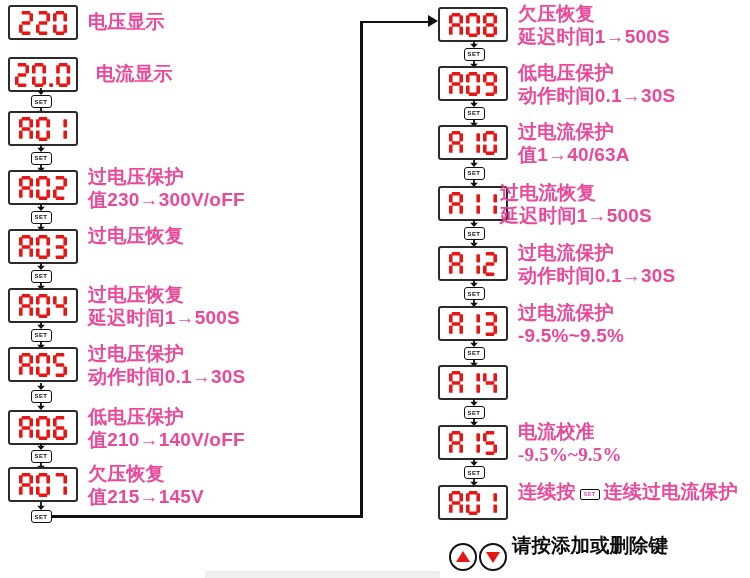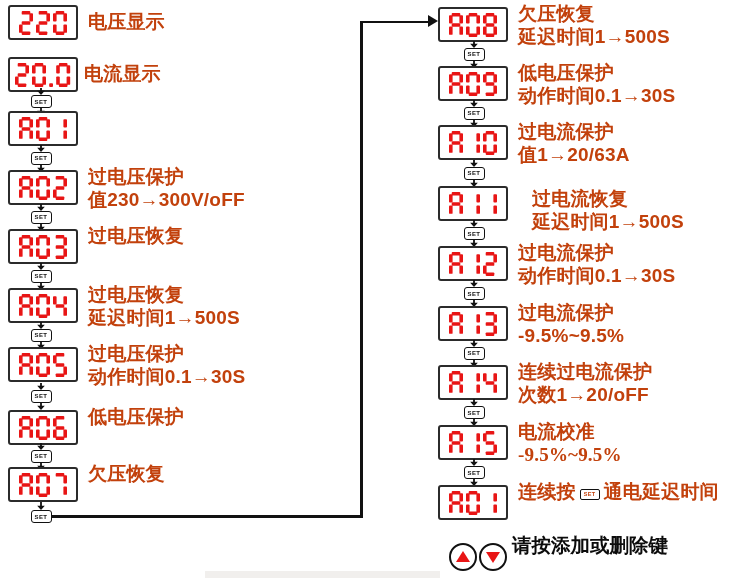--- a/index.html
+++ b/index.html
@@ -3,21 +3,21 @@
 <meta charset="utf-8">
 <style>
   html,body{margin:0;padding:0;background:#ffffff;}
   body{width:750px;height:578px;font-family:"Liberation Sans","DejaVu Sans",sans-serif;}
   #stage{position:relative;width:750px;height:578px;background:#ffffff;overflow:hidden;}
 
   .disp{position:absolute;width:70px;height:35px;background:#fff;border:2px solid #2b2b2b;
         border-radius:3px;box-sizing:border-box;display:flex;align-items:center;justify-content:center;}
   .disp svg{display:block;}
 
-  .label{position:absolute;color:#c2410c;font-weight:bold;font-size:19px;line-height:22.5px;
+  .label{position:absolute;color:#ec4899;font-weight:bold;font-size:19px;line-height:22.5px;
          letter-spacing:0.2px;white-space:nowrap;}
 
   .conn{position:absolute;width:22px;display:flex;flex-direction:column;align-items:center;
         justify-content:center;}
   .setkey{width:21px;height:13px;background:#fff;border:1.6px solid #111;border-radius:3px;
           display:flex;align-items:center;justify-content:center;font-size:6px;font-weight:bold;
           letter-spacing:0.4px;color:#111;box-sizing:border-box;flex:0 0 auto;}
   .conn svg{display:block;flex:0 0 auto;}
 
   .route{position:absolute;background:#111;}
@@ -103,21 +103,21 @@
         <rect x="17" y="2.2" width="3.6" height="8.2" rx="0.9" fill="#e81515"></rect>
         <rect x="34.2" y="20.2" width="3.8" height="3.8" rx="0.9" fill="#e81515"></rect>
         <rect x="43.900000000000006" y="0" width="8.6" height="3.6" rx="0.9" fill="#e81515"></rect>
         <rect x="51.6" y="2.2" width="3.6" height="8.2" rx="0.9" fill="#e81515"></rect>
         <rect x="51.6" y="13.6" width="3.6" height="8.2" rx="0.9" fill="#e81515"></rect>
         <rect x="43.900000000000006" y="20.4" width="8.6" height="3.6" rx="0.9" fill="#e81515"></rect>
         <rect x="41.2" y="13.6" width="3.6" height="8.2" rx="0.9" fill="#e81515"></rect>
         <rect x="41.2" y="2.2" width="3.6" height="8.2" rx="0.9" fill="#e81515"></rect>
       </svg>
     </div>
-    <div class="label" style="left: 84px; top: 63px;">
+    <div class="label" style="left: 96px; top: 63px;">
       <div>电流显示</div>
     </div>
     <div class="conn" style="left: 30px; top: 88px; height: 27px;">
       <svg width="10" height="7" viewBox="0 0 10 7">
         <rect x="4.1" y="0" width="1.8" height="3.2" fill="#111"></rect>
         <polygon points="5,7 1.2,2.8 8.8,2.8" fill="#111"></polygon>
       </svg>
       <div class="setkey">
         <span>SET</span>
       </div>
@@ -324,20 +324,21 @@
         <rect x="36.7" y="0" width="8.6" height="3.6" rx="0.9" fill="#e81515"></rect>
         <rect x="34" y="2.2" width="3.6" height="8.2" rx="0.9" fill="#e81515"></rect>
         <rect x="36.7" y="10.2" width="8.6" height="3.6" rx="0.9" fill="#e81515"></rect>
         <rect x="34" y="13.6" width="3.6" height="8.2" rx="0.9" fill="#e81515"></rect>
         <rect x="36.7" y="20.4" width="8.6" height="3.6" rx="0.9" fill="#e81515"></rect>
         <rect x="44.4" y="13.6" width="3.6" height="8.2" rx="0.9" fill="#e81515"></rect>
       </svg>
     </div>
     <div class="label" style="left: 88px; top: 406px;">
       <div>低电压保护</div>
+      <div>值210→140V/oFF</div>
     </div>
     <div class="conn" style="left: 30px; top: 442.5px; height: 27px;">
       <svg width="10" height="7" viewBox="0 0 10 7">
         <rect x="4.1" y="0" width="1.8" height="3.2" fill="#111"></rect>
         <polygon points="5,7 1.2,2.8 8.8,2.8" fill="#111"></polygon>
       </svg>
       <div class="setkey">
         <span>SET</span>
       </div>
       <svg width="10" height="7" viewBox="0 0 10 7">
@@ -359,20 +360,21 @@
         <rect x="19.7" y="20.4" width="8.6" height="3.6" rx="0.9" fill="#e81515"></rect>
         <rect x="17" y="13.6" width="3.6" height="8.2" rx="0.9" fill="#e81515"></rect>
         <rect x="17" y="2.2" width="3.6" height="8.2" rx="0.9" fill="#e81515"></rect>
         <rect x="36.7" y="0" width="8.6" height="3.6" rx="0.9" fill="#e81515"></rect>
         <rect x="44.4" y="2.2" width="3.6" height="8.2" rx="0.9" fill="#e81515"></rect>
         <rect x="44.4" y="13.6" width="3.6" height="8.2" rx="0.9" fill="#e81515"></rect>
       </svg>
     </div>
     <div class="label" style="left: 88px; top: 463px;">
       <div>欠压恢复</div>
+      <div>值215→145V</div>
     </div>
     <div class="conn" style="left: 30px; top: 502px; height: 21px;">
       <svg width="10" height="8" viewBox="0 0 10 8">
         <rect x="4.1" y="0" width="1.8" height="4.2" fill="#111"></rect>
         <polygon points="5,8 1.2,3.8 8.8,3.8" fill="#111"></polygon>
       </svg>
       <div class="setkey">
         <span>SET</span>
       </div>
     </div>
@@ -468,21 +470,21 @@
         <rect x="36.7" y="0" width="8.6" height="3.6" rx="0.9" fill="#e81515"></rect>
         <rect x="44.4" y="2.2" width="3.6" height="8.2" rx="0.9" fill="#e81515"></rect>
         <rect x="44.4" y="13.6" width="3.6" height="8.2" rx="0.9" fill="#e81515"></rect>
         <rect x="36.7" y="20.4" width="8.6" height="3.6" rx="0.9" fill="#e81515"></rect>
         <rect x="34" y="13.6" width="3.6" height="8.2" rx="0.9" fill="#e81515"></rect>
         <rect x="34" y="2.2" width="3.6" height="8.2" rx="0.9" fill="#e81515"></rect>
       </svg>
     </div>
     <div class="label" style="left: 518px; top: 121px;">
       <div>过电流保护</div>
-      <div>值1→20/63A</div>
+      <div>值1→40/63A</div>
     </div>
     <div class="conn" style="left: 463px; top: 159.5px; height: 27px;">
       <svg width="10" height="7" viewBox="0 0 10 7">
         <rect x="4.1" y="0" width="1.8" height="3.2" fill="#111"></rect>
         <polygon points="5,7 1.2,2.8 8.8,2.8" fill="#111"></polygon>
       </svg>
       <div class="setkey">
         <span>SET</span>
       </div>
       <svg width="10" height="7" viewBox="0 0 10 7">
@@ -497,21 +499,21 @@
         <rect x="10.4" y="13.6" width="3.6" height="8.2" rx="0.9" fill="#e81515"></rect>
         <rect x="0" y="13.6" width="3.6" height="8.2" rx="0.9" fill="#e81515"></rect>
         <rect x="0" y="2.2" width="3.6" height="8.2" rx="0.9" fill="#e81515"></rect>
         <rect x="2.7" y="10.2" width="8.6" height="3.6" rx="0.9" fill="#e81515"></rect>
         <rect x="27.4" y="2.2" width="3.6" height="8.2" rx="0.9" fill="#e81515"></rect>
         <rect x="27.4" y="13.6" width="3.6" height="8.2" rx="0.9" fill="#e81515"></rect>
         <rect x="44.4" y="2.2" width="3.6" height="8.2" rx="0.9" fill="#e81515"></rect>
         <rect x="44.4" y="13.6" width="3.6" height="8.2" rx="0.9" fill="#e81515"></rect>
       </svg>
     </div>
-    <div class="label" style="left: 532px; top: 182px; margin-top: 6px;">
+    <div class="label" style="left: 500px; top: 182px;">
       <div>过电流恢复</div>
       <div>延迟时间1→500S</div>
     </div>
     <div class="conn" style="left: 463px; top: 220px; height: 27px;">
       <svg width="10" height="7" viewBox="0 0 10 7">
         <rect x="4.1" y="0" width="1.8" height="3.2" fill="#111"></rect>
         <polygon points="5,7 1.2,2.8 8.8,2.8" fill="#111"></polygon>
       </svg>
       <div class="setkey">
         <span>SET</span>
@@ -598,24 +600,20 @@
         <rect x="0" y="2.2" width="3.6" height="8.2" rx="0.9" fill="#e81515"></rect>
         <rect x="2.7" y="10.2" width="8.6" height="3.6" rx="0.9" fill="#e81515"></rect>
         <rect x="27.4" y="2.2" width="3.6" height="8.2" rx="0.9" fill="#e81515"></rect>
         <rect x="27.4" y="13.6" width="3.6" height="8.2" rx="0.9" fill="#e81515"></rect>
         <rect x="34" y="2.2" width="3.6" height="8.2" rx="0.9" fill="#e81515"></rect>
         <rect x="44.4" y="2.2" width="3.6" height="8.2" rx="0.9" fill="#e81515"></rect>
         <rect x="36.7" y="10.2" width="8.6" height="3.6" rx="0.9" fill="#e81515"></rect>
         <rect x="44.4" y="13.6" width="3.6" height="8.2" rx="0.9" fill="#e81515"></rect>
       </svg>
     </div>
-    <div class="label" style="left: 518px; top: 361px;">
-      <div>连续过电流保护</div>
-      <div>次数1→20/oFF</div>
-    </div>
     <div class="conn" style="left: 463px; top: 399px; height: 27px;">
       <svg width="10" height="7" viewBox="0 0 10 7">
         <rect x="4.1" y="0" width="1.8" height="3.2" fill="#111"></rect>
         <polygon points="5,7 1.2,2.8 8.8,2.8" fill="#111"></polygon>
       </svg>
       <div class="setkey">
         <span>SET</span>
       </div>
       <svg width="10" height="7" viewBox="0 0 10 7">
         <rect x="4.1" y="0" width="1.8" height="3.2" fill="#111"></rect>
@@ -668,15 +666,15 @@
         <rect x="27.4" y="2.2" width="3.6" height="8.2" rx="0.9" fill="#e81515"></rect>
         <rect x="27.4" y="13.6" width="3.6" height="8.2" rx="0.9" fill="#e81515"></rect>
         <rect x="19.7" y="20.4" width="8.6" height="3.6" rx="0.9" fill="#e81515"></rect>
         <rect x="17" y="13.6" width="3.6" height="8.2" rx="0.9" fill="#e81515"></rect>
         <rect x="17" y="2.2" width="3.6" height="8.2" rx="0.9" fill="#e81515"></rect>
         <rect x="44.4" y="2.2" width="3.6" height="8.2" rx="0.9" fill="#e81515"></rect>
         <rect x="44.4" y="13.6" width="3.6" height="8.2" rx="0.9" fill="#e81515"></rect>
       </svg>
     </div>
     <div class="label" style="left: 518px; top: 481px;">
-      <div><span>连续按</span><span class="inline-set">SET</span><span>通电延迟时间</span></div>
+      <div><span>连续按</span><span class="inline-set">SET</span><span>连续过电流保护</span></div>
     </div>
   </div>
 
 </body></html>

